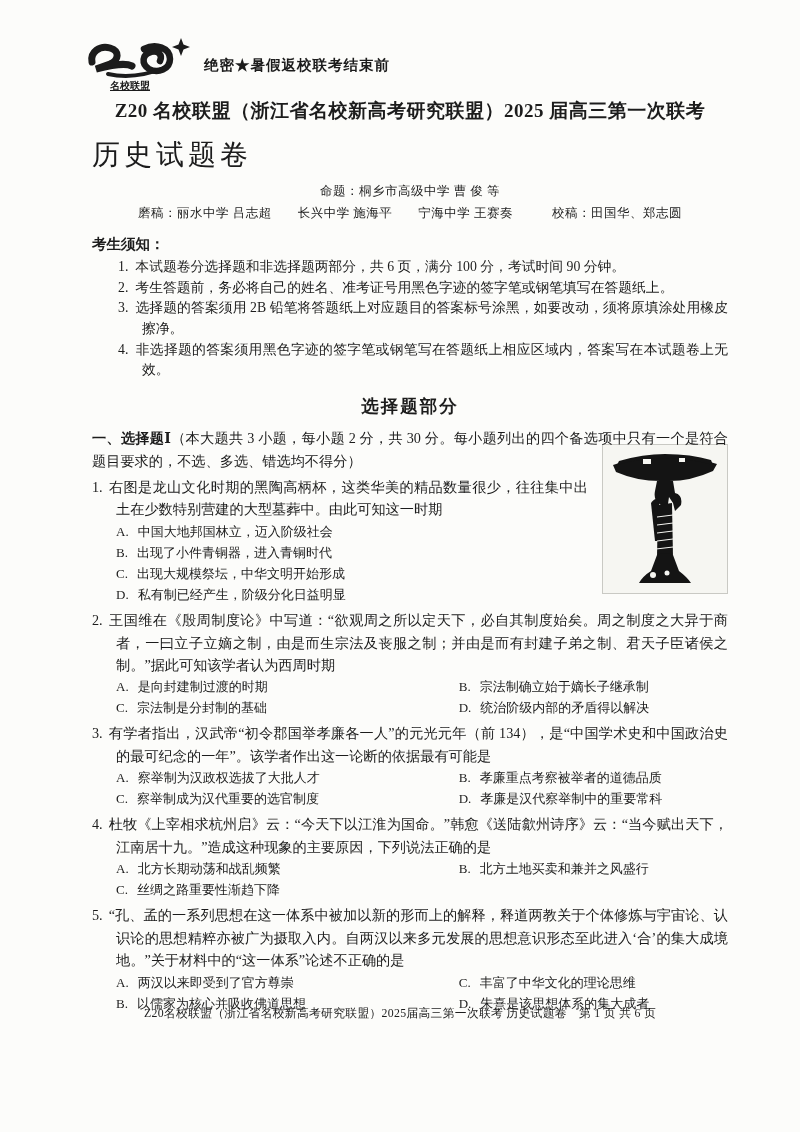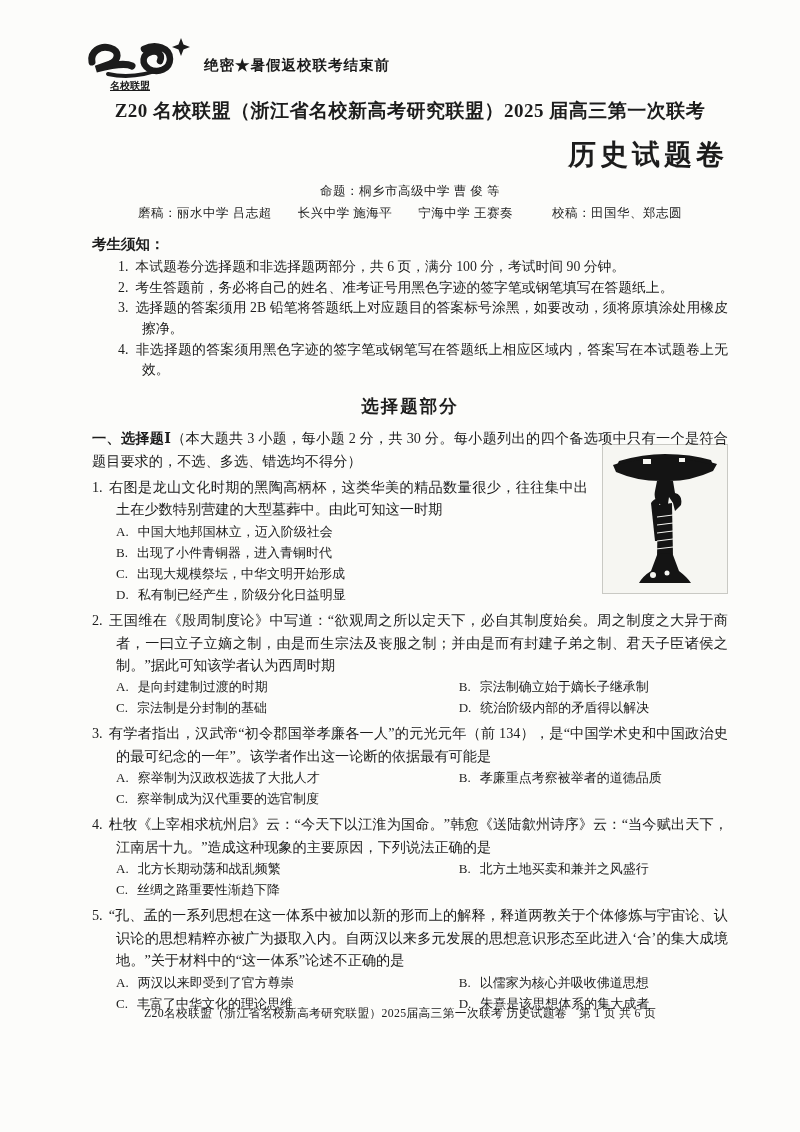--- a/index.html
+++ b/index.html
@@ -12,21 +12,21 @@
     background: #fcfcfa;
     color: #1c1c1c;
     padding: 36px 72px 0 92px;
     overflow: hidden;
   }
   
   .header-row { display: flex; align-items: flex-start; margin-left: -6px; }
   .logo-box { width: 118px; height: 56px; flex: 0 0 auto; }
   .secrecy { margin-top: 20px; margin-left: 0; font-size: 14.5px; font-weight: bold; letter-spacing: 1px; }
   .league-line { text-align: center; font-size: 19px; font-weight: bold; margin-top: 6px; letter-spacing: 0.5px; }
-  .paper-title { text-align: right; font-size: 28px; font-weight: bold; margin-top: 12px; letter-spacing: 4px; }
+  .paper-title { text-align: left; font-size: 28px; font-weight: normal; margin-top: 12px; letter-spacing: 4px; }
   .credit { text-align: center; font-size: 12.5px; margin-top: 9px; letter-spacing: 0.5px; }
   .credit.second { margin-top: 5px; }
   
   .notice-head { font-size: 14.5px; font-weight: bold; margin-top: 13px; }
   .notice-list { margin-top: 3px; padding-left: 26px; }
   .notice-item { font-size: 13.8px; line-height: 1.5; padding-left: 24px; text-indent: -24px; text-align: justify; }
   .notice-item .num { margin-right: 7px; }
   
   .section-head { text-align: center; font-size: 17.5px; font-weight: bold; margin: 13px 0 9px; letter-spacing: 2px; }
   .part-intro { font-size: 14.2px; line-height: 1.58; text-align: justify; }
@@ -130,37 +130,38 @@
       <div class="option"><span class="opt-label">D.</span><span>统治阶级内部的矛盾得以解决</span></div>
     </div>
   </div>
 
   <div class="question">
     <p class="stem"><span class="qnum">3.</span><span>有学者指出，汉武帝“初令郡国举孝廉各一人”的元光元年（前 134），是“中国学术史和中国政治史的最可纪念的一年”。该学者作出这一论断的依据最有可能是</span></p>
     <div class="options two-col">
       <div class="option"><span class="opt-label">A.</span><span>察举制为汉政权选拔了大批人才</span></div>
       <div class="option"><span class="opt-label">B.</span><span>孝廉重点考察被举者的道德品质</span></div>
       <div class="option"><span class="opt-label">C.</span><span>察举制成为汉代重要的选官制度</span></div>
+      <div class="option"><span class="opt-label">D.</span><span>孝廉是汉代察举制中的重要常科</span></div>
     </div>
   </div>
 
   <div class="question">
     <p class="stem"><span class="qnum">4.</span><span>杜牧《上宰相求杭州启》云：“今天下以江淮为国命。”韩愈《送陆歙州诗序》云：“当今赋出天下，江南居十九。”造成这种现象的主要原因，下列说法正确的是</span></p>
     <div class="options two-col">
       <div class="option"><span class="opt-label">A.</span><span>北方长期动荡和战乱频繁</span></div>
       <div class="option"><span class="opt-label">B.</span><span>北方土地买卖和兼并之风盛行</span></div>
       <div class="option"><span class="opt-label">C.</span><span>丝绸之路重要性渐趋下降</span></div>
     </div>
   </div>
 
   <div class="question">
     <p class="stem"><span class="qnum">5.</span><span>“孔、孟的一系列思想在这一体系中被加以新的形而上的解释，释道两教关于个体修炼与宇宙论、认识论的思想精粹亦被广为摄取入内。自两汉以来多元发展的思想意识形态至此进入‘合’的集大成境地。”关于材料中的“这一体系”论述不正确的是</span></p>
     <div class="options two-col">
       <div class="option"><span class="opt-label">A.</span><span>两汉以来即受到了官方尊崇</span></div>
+      <div class="option"><span class="opt-label">C.</span><span>丰富了中华文化的理论思维</span></div>
       <div class="option"><span class="opt-label">B.</span><span>以儒家为核心并吸收佛道思想</span></div>
-      <div class="option"><span class="opt-label">C.</span><span>丰富了中华文化的理论思维</span></div>
       <div class="option"><span class="opt-label">D.</span><span>朱熹是该思想体系的集大成者</span></div>
     </div>
   </div>
 
   <div class="footer">Z20名校联盟（浙江省名校新高考研究联盟）2025届高三第一次联考 历史试题卷　第 1 页 共 6 页</div>
 
 </div>
 
 </body></html>

